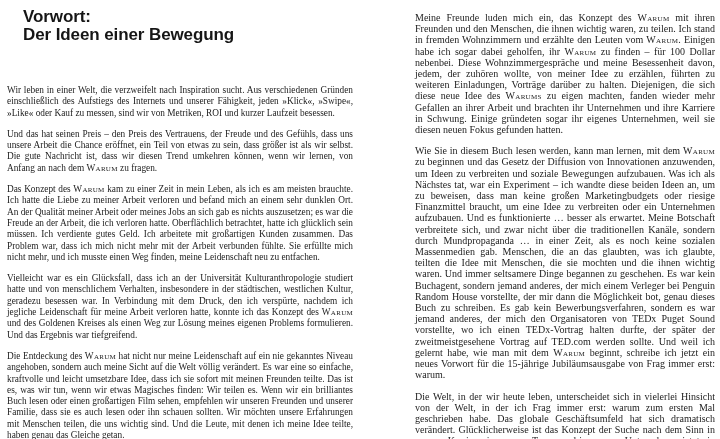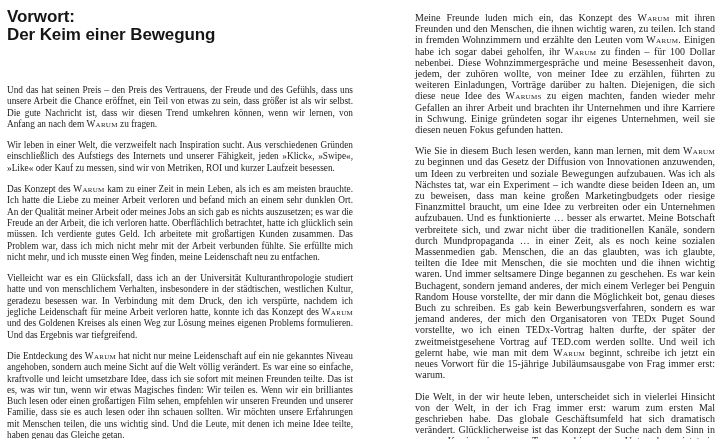--- a/index.html
+++ b/index.html
@@ -26,21 +26,21 @@
   }
   .page-left {
     left: 7px;
     width: 346px;
   }
   .page-right {
     left: 415px;
     width: 300px;
   }
   .heading {
-    margin: 8px 0 0 0;
+    margin: 8px 0 0 16px;
     font-family: "Liberation Sans", sans-serif;
     font-weight: 700;
     font-size: 17px;
     line-height: 17.5px;
     color: #161616;
     letter-spacing: -0.1px;
   }
   .heading-line { display: block; }
   .body-text {
     font-size: 9.3px;
@@ -56,25 +56,25 @@
   .it { }
 </style>
 </head>
 <body>
 
 <div class="spread">
 
   <div class="page page-left">
     <h1 class="heading">
       <span class="heading-line">Vorwort:</span>
-      <span class="heading-line">Der Keim einer Bewegung</span>
+      <span class="heading-line">Der Ideen einer Bewegung</span>
     </h1>
     <div class="body-text">
+        <p class="para"><span>Wir leben in einer Welt, die verzweifelt nach Inspiration sucht. Aus verschiedenen Gründen einschließlich des Aufstiegs des Internets und unserer Fähigkeit, jeden »Klick«, »Swipe«, »Like« oder Kauf zu messen, sind wir von Metriken, ROI und kurzer Laufzeit besessen.</span></p>
         <p class="para"><span>Und das hat seinen Preis – den Preis des Vertrauens, der Freude und des Gefühls, dass uns unsere Arbeit die Chance eröffnet, ein Teil von etwas zu sein, dass größer ist als wir selbst. Die gute Nachricht ist, dass wir diesen Trend umkehren können, wenn wir lernen, von Anfang an nach dem </span><span class="sc">Warum</span><span> zu fragen.</span></p>
-        <p class="para"><span>Wir leben in einer Welt, die verzweifelt nach Inspiration sucht. Aus verschiedenen Gründen einschließlich des Aufstiegs des Internets und unserer Fähigkeit, jeden »Klick«, »Swipe«, »Like« oder Kauf zu messen, sind wir von Metriken, ROI und kurzer Laufzeit besessen.</span></p>
         <p class="para"><span>Das Konzept des </span><span class="sc">Warum</span><span> kam zu einer Zeit in mein Leben, als ich es am meisten brauchte. Ich hatte die Liebe zu meiner Arbeit verloren und befand mich an einem sehr dunklen Ort. An der Qualität meiner Arbeit oder meines Jobs an sich gab es nichts auszusetzen; es war die Freude an der Arbeit, die ich verloren hatte. Oberflächlich betrachtet, hatte ich glücklich sein müssen. Ich verdiente gutes Geld. Ich arbeitete mit großartigen Kunden zusammen. Das Problem war, dass ich mich nicht mehr mit der Arbeit verbunden fühlte. Sie erfüllte mich nicht mehr, und ich musste einen Weg finden, meine Leidenschaft neu zu entfachen.</span></p>
         <p class="para"><span>Vielleicht war es ein Glücksfall, dass ich an der Universität Kulturanthropologie studiert hatte und von menschlichem Verhalten, insbesondere in der städtischen, westlichen Kultur, geradezu besessen war. In Verbindung mit dem Druck, den ich verspürte, nachdem ich jegliche Leidenschaft für meine Arbeit verloren hatte, konnte ich das Konzept des </span><span class="sc">Warum</span><span> und des Goldenen Kreises als einen Weg zur Lösung meines eigenen Problems formulieren. Und das Ergebnis war tiefgreifend.</span></p>
         <p class="para"><span>Die Entdeckung des </span><span class="sc">Warum</span><span> hat nicht nur meine Leidenschaft auf ein nie gekanntes Niveau angehoben, sondern auch meine Sicht auf die Welt völlig verändert. Es war eine so einfache, kraftvolle und leicht umsetzbare Idee, dass ich sie sofort mit meinen Freunden teilte. Das ist es, was wir tun, wenn wir etwas Magisches finden: Wir teilen es. Wenn wir ein brilliantes Buch lesen oder einen großartigen Film sehen, empfehlen wir unseren Freunden und unserer Familie, dass sie es auch lesen oder ihn schauen sollten. Wir möchten unsere Erfahrungen mit Menschen teilen, die uns wichtig sind. Und die Leute, mit denen ich meine Idee teilte, haben genau das Gleiche getan.</span></p>
       </div>
   </div>
 
   <div class="page page-right">
     <div class="body-text">
         <p class="para"><span>Meine Freunde luden mich ein, das Konzept des </span><span class="sc">Warum</span><span> mit ihren Freunden und den Menschen, die ihnen wichtig waren, zu teilen. Ich stand in fremden Wohnzimmern und erzählte den Leuten vom </span><span class="sc">Warum</span><span>. Einigen habe ich sogar dabei geholfen, ihr </span><span class="sc">Warum</span><span> zu finden – für 100 Dollar nebenbei. Diese Wohnzimmergespräche und meine Besessenheit davon, jedem, der zuhören wollte, von meiner Idee zu erzählen, führten zu weiteren Einladungen, Vorträge darüber zu halten. Diejenigen, die sich diese neue Idee des </span><span class="sc">Warums</span><span> zu eigen machten, fanden wieder mehr Gefallen an ihrer Arbeit und brachten ihr Unternehmen und ihre Karriere in Schwung. Einige gründeten sogar ihr eigenes Unternehmen, weil sie diesen neuen Fokus gefunden hatten.</span></p>
         <p class="para"><span>Wie Sie in diesem Buch lesen werden, kann man lernen, mit dem </span><span class="sc">Warum</span><span> zu beginnen und das Gesetz der Diffusion von Innovationen anzuwenden, um Ideen zu verbreiten und soziale Bewegungen aufzubauen. Was ich als Nächstes tat, war ein Experiment – ich wandte diese beiden Ideen an, um zu beweisen, dass man keine großen Marketingbudgets oder riesige Finanzmittel braucht, um eine Idee zu verbreiten oder ein Unternehmen aufzubauen. Und es funktionierte … besser als erwartet. Meine Botschaft verbreitete sich, und zwar nicht über die traditionellen Kanäle, sondern durch Mundpropaganda … in einer Zeit, als es noch keine sozialen Massenmedien gab. Menschen, die an das glaubten, was ich glaubte, teilten die Idee mit Menschen, die sie mochten und die ihnen wichtig waren. Und immer seltsamere Dinge begannen zu geschehen. Es war kein Buchagent, sondern jemand anderes, der mich einem Verleger bei Penguin Random House vorstellte, der mir dann die Möglichkeit bot, genau dieses Buch zu schreiben. Es gab kein Bewerbungsverfahren, sondern es war jemand anderes, der mich den Organisatoren von TEDx Puget Sound vorstellte, wo ich einen TEDx-Vortrag halten durfte, der später der zweitmeistgesehene Vortrag auf TED.com werden sollte. Und weil ich gelernt habe, wie man mit dem </span><span class="sc">Warum</span><span> beginnt, schreibe ich jetzt ein neues Vorwort für die 15-jährige Jubiläumsausgabe von </span><span class="it">Frag immer erst: warum</span><span>.</span></p>

